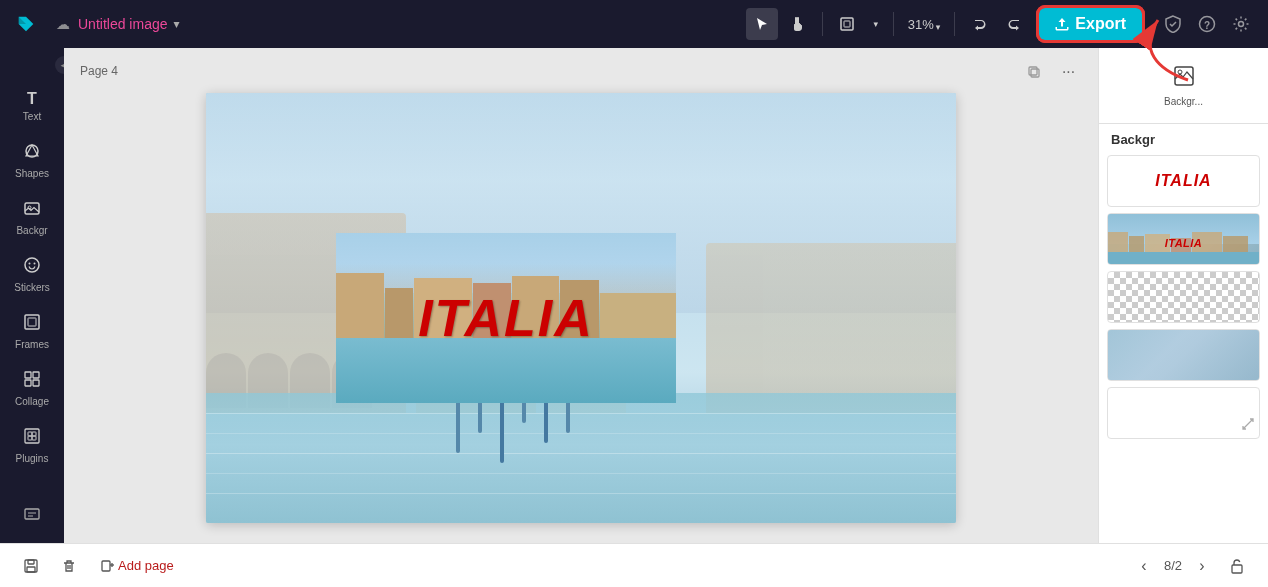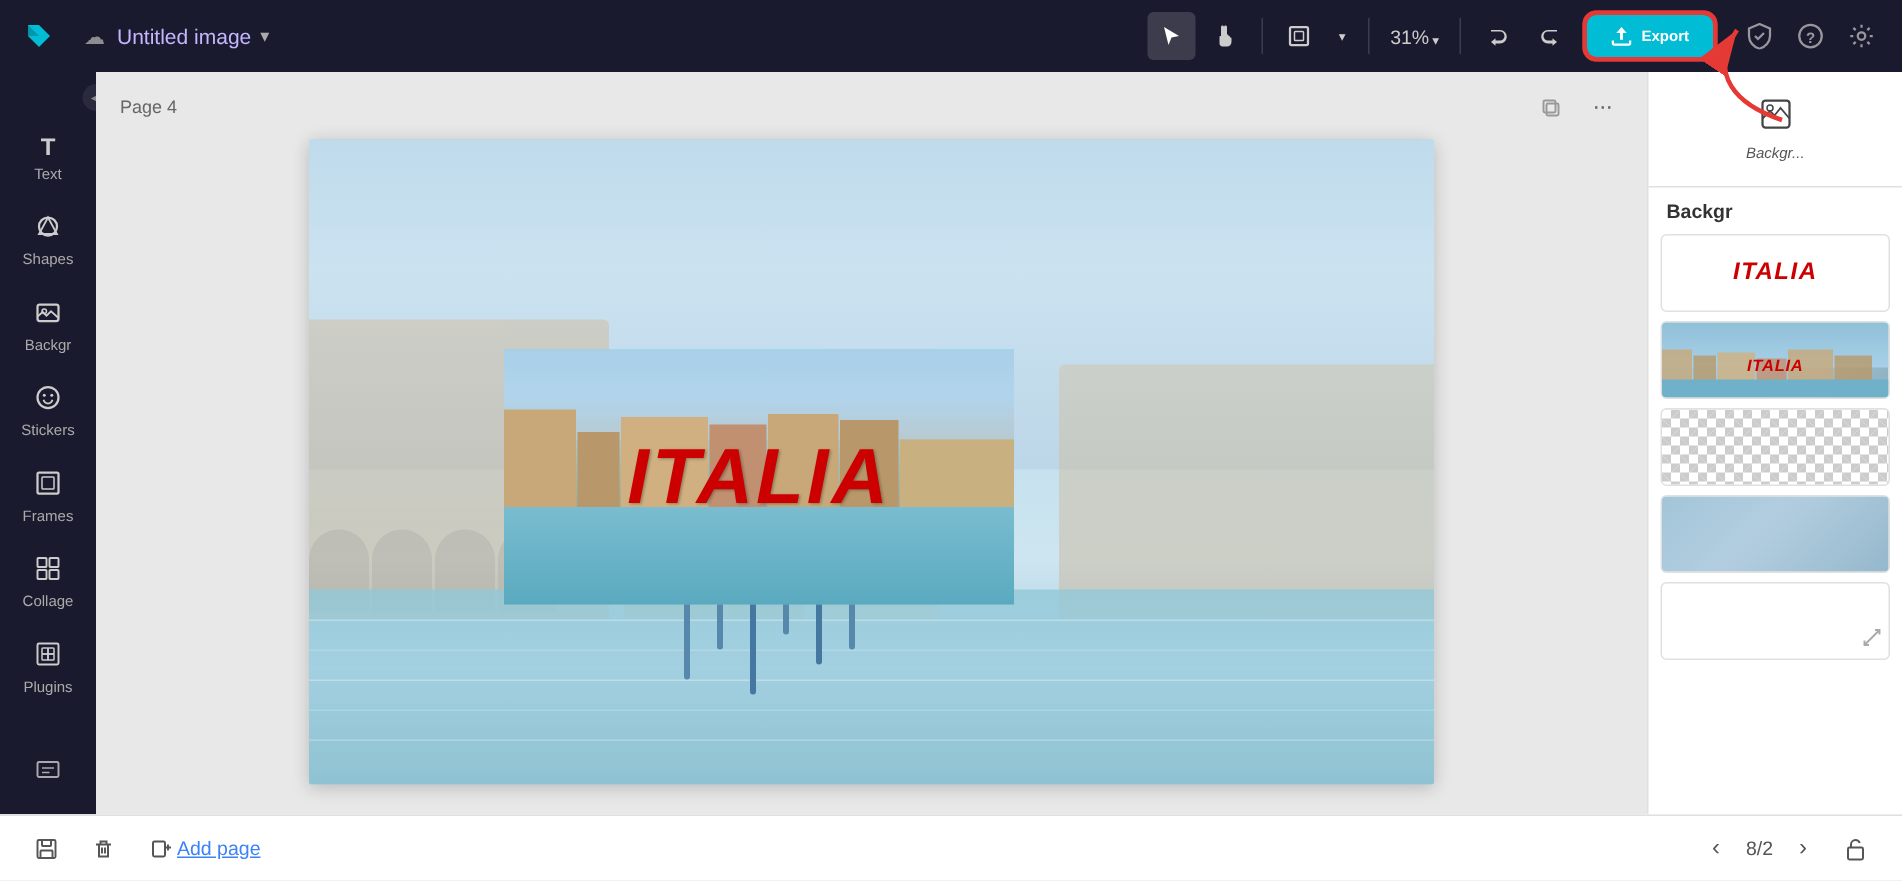--- a/index.html
+++ b/index.html
@@ -28,21 +28,21 @@
     .topbar-title-area {
       display: flex;
       align-items: center;
       gap: 4px;
       cursor: pointer;
       padding: 4px 8px;
       border-radius: 4px;
       color: #fff;
     }
     .cloud-icon { margin-right: 4px; opacity: 0.8; }
-    .topbar-title { font-size: 14px; color: #c4b5fd; font-weight: 500; }
+    .topbar-title { font-size: 14px; color: #ec4899; font-weight: 500; }
     .topbar-chevron { color: #aaa; font-size: 12px; margin-left: 2px; }
     .topbar-spacer { flex: 1; }
     .topbar-tools {
       display: flex;
       align-items: center;
       gap: 4px;
     }
     .tool-btn {
       width: 32px;
       height: 32px;
@@ -76,21 +76,21 @@
       cursor: pointer;
       color: #ccc;
       border-radius: 4px;
     }
     .export-btn {
       background: #00bcd4;
       color: #fff;
       border: none;
       border-radius: 6px;
       padding: 7px 16px;
-      font-size: 10px;
+      font-size: 16px;
       font-weight: 600;
       cursor: pointer;
       display: flex;
       align-items: center;
       gap: 6px;
       box-shadow: 0 0 0 3px #e53935;
     }
     .topbar-right-icons {
       display: flex;
       align-items: center;
@@ -271,21 +271,20 @@
       width: 56px;
       display: flex;
       flex-direction: column;
       align-items: center;
       gap: 3px;
       padding: 8px 4px;
       border-radius: 6px;
       cursor: pointer;
       color: #555;
       font-size: 10px;
-      font-style: italic;
     }
     .right-tool-btn .icon { font-size: 20px; color: #444; }
     .layers-panel {
       flex: 1;
       overflow-y: auto;
       padding: 8px;
     }
     .layers-title {
       font-size: 13px;
       font-weight: 600;
@@ -368,25 +367,24 @@
       justify-content: center;
       cursor: pointer;
       color: #555;
       border-radius: 4px;
     }
     .add-page-btn {
       display: flex;
       align-items: center;
       gap: 4px;
       cursor: pointer;
-      color: #3b82f6;
+      color: #b91c1c;
       font-size: 13px;
       padding: 4px 8px;
       border-radius: 4px;
-      text-decoration: underline;
     }
     .bottom-spacer { flex: 1; }
     .page-nav {
       display: flex;
       align-items: center;
       gap: 8px;
       font-size: 13px;
       color: #555;
     }
     .page-nav-btn {

